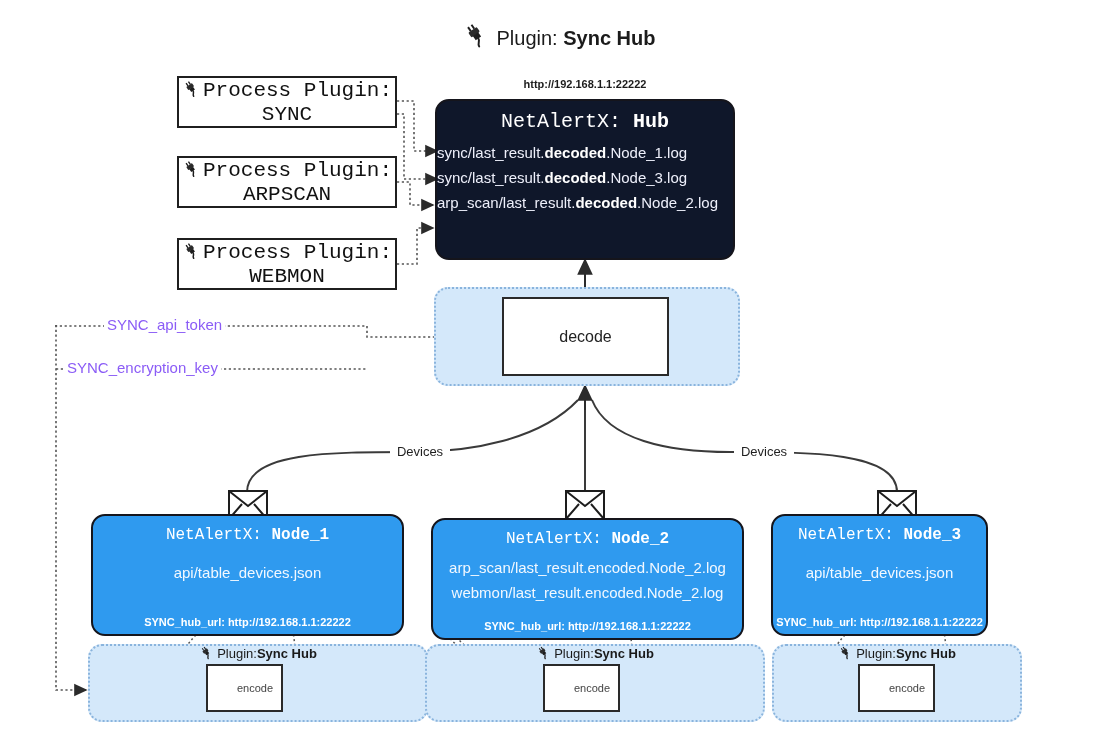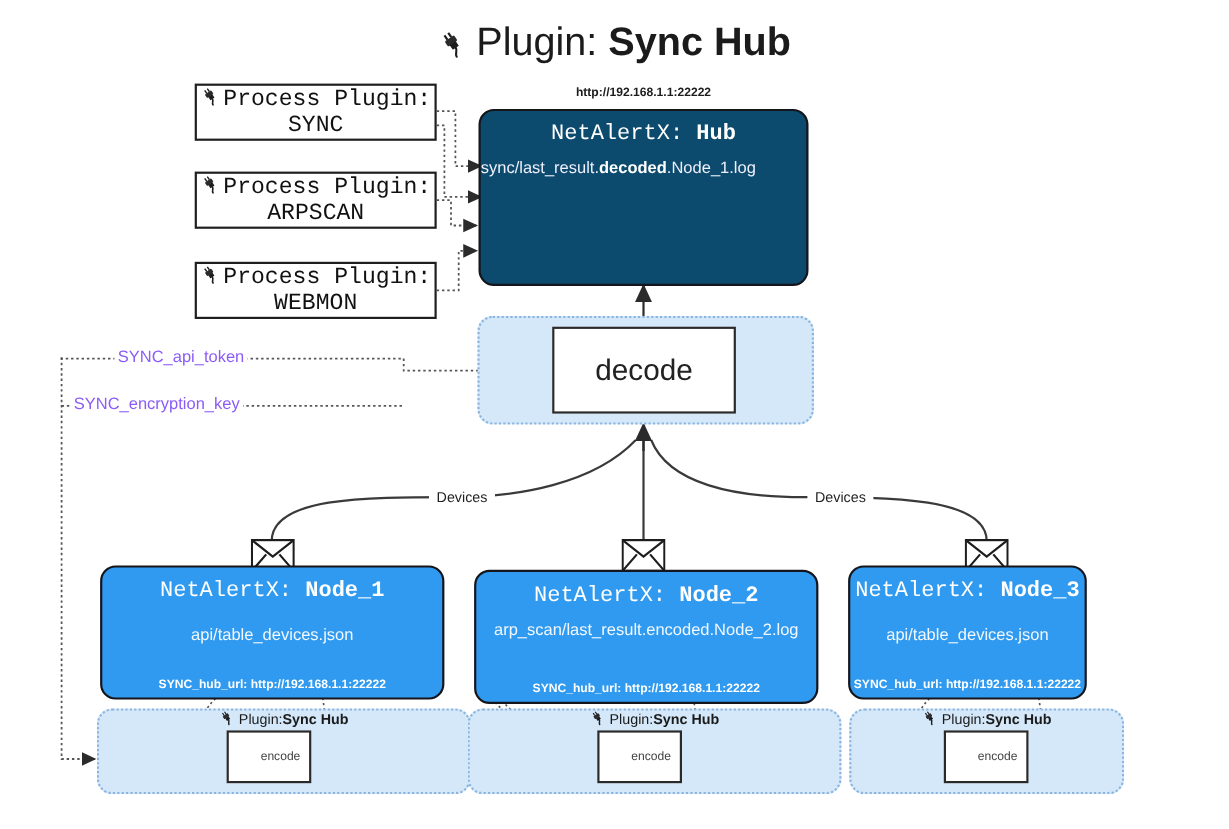--- a/index.html
+++ b/index.html
@@ -4,59 +4,59 @@
 <style>
   html,body{margin:0;padding:0;background:#ffffff;}
   body{width:1117px;height:754px;position:relative;overflow:hidden;
        font-family:"Liberation Sans",sans-serif;color:#1c1c1c;}
   #stage{position:absolute;left:0;top:0;width:1117px;height:754px;}
   #wires{position:absolute;left:0;top:0;width:1117px;height:754px;pointer-events:none;}
 
   .abs{position:absolute;box-sizing:border-box;}
 
   
-  #title{left:0;top:16px;width:1117px;text-align:center;font-size:36px;
+  #title{left:0;top:16px;width:1117px;text-align:center;font-size:20px;
          line-height:44px;color:#1b1b1b;white-space:nowrap;}
   #title .plug{display:inline-block;vertical-align:-4px;margin-right:7px;}
   #title .t-light{font-weight:400;}
   #title .t-bold{font-weight:bold;}
 
   
   .procbox{border:2px solid #1f1f1f;background:#fff;
            font-family:"Liberation Mono","DejaVu Sans Mono",monospace;
            font-size:21px;line-height:22px;display:flex;flex-direction:column;
            align-items:center;justify-content:center;color:#111;}
   .procbox .l1{white-space:nowrap;display:flex;align-items:center;}
   .procbox .l1 .plug{margin-right:2px;vertical-align:-2px;}
   .procbox .l2{white-space:nowrap;}
 
   
-  #hub{border:2px solid #15151c;background:#0c4a6e;border-radius:14px;color:#fff;}
+  #hub{border:2px solid #15151c;background:#0f172a;border-radius:14px;color:#fff;}
   #huburl{font-size:11px;font-weight:bold;color:#1c1c1c;text-align:center;white-space:nowrap;}
   #hub .hubtitle{font-family:"Liberation Mono","DejaVu Sans Mono",monospace;
                  font-size:20px;text-align:center;margin-top:9px;white-space:nowrap;}
   #hub .hubtitle b{font-weight:bold;}
   #hub .hublog{font-size:15px;line-height:25px;color:#eef0fb;white-space:nowrap;
                }
   #hub .hublog b{font-weight:bold;color:#fff;}
 
   
   .bluebox{background:#d4e8fa;border:2px dotted #8ab4dd;border-radius:14px;}
 
   
   .codebox{background:#fff;border:2px solid #2a2a2a;display:flex;
            align-items:center;justify-content:center;color:#222;
            font-family:"Liberation Sans",sans-serif;}
-  #decode{font-size:27px;}
+  #decode{font-size:16px;}
   .encodebox{font-size:11px;color:#444;padding-left:21px;}
 
   
   .node{background:#2f9aef;border:2px solid #15151c;border-radius:14px;color:#fff;}
   .node .ntitle{font-family:"Liberation Mono","DejaVu Sans Mono",monospace;
-                font-size:20px;text-align:center;margin-top:10px;white-space:nowrap;}
+                font-size:16px;text-align:center;margin-top:10px;white-space:nowrap;}
   .node .ntitle b{font-weight:bold;}
   .node .nline{font-size:15px;text-align:center;color:#f2f8ff;white-space:nowrap;
                line-height:25px;}
   .node .nurl{position:absolute;left:0;width:100%;bottom:6px;text-align:center;
               font-size:11px;font-weight:bold;color:#ffffff;white-space:nowrap;}
 
   
   .edgelabel{font-size:13px;color:#1f1f1f;background:#fff;white-space:nowrap;
              text-align:center;line-height:16px;}
   .edgelabel.nobg{background:transparent;}
@@ -179,20 +179,22 @@
         <span>Process Plugin:</span>
       </div>
     <div class="l2">WEBMON</div>
   </div>
 
   <div id="huburl" class="abs" style="left:435px;top:78px;width:300px;">http://192.168.1.1:22222</div>
 
   <div id="hub" class="abs" style="left:435px;top:99px;width:300px;height:161px;">
     <div class="hubtitle"><span>NetAlertX: </span><b>Hub</b></div>
     <div class="hublog" style="margin-top:7px;"><span>sync/last_result.</span><b>decoded</b><span>.Node_1.log</span></div>
+    <div class="hublog"><span>sync/last_result.</span><b>decoded</b><span>.Node_3.log</span></div>
+    <div class="hublog"><span>arp_scan/last_result.</span><b>decoded</b><span>.Node_2.log</span></div>
   </div>
 
   <div class="abs bluebox" style="left:434px;top:287px;width:306px;height:99px;"></div>
   <div id="decode" class="abs codebox" style="left:502px;top:297px;width:167px;height:79px;">
     <span>decode</span>
   </div>
 
   <div class="abs syncparam" style="left:104px;top:316px;">SYNC_api_token</div>
   <div class="abs syncparam" style="left:64px;top:359px;">SYNC_encryption_key</div>
 
@@ -223,20 +225,21 @@
 
   <div class="abs node" style="left:91px;top:514px;width:313px;height:122px;">
     <div class="ntitle"><span>NetAlertX: </span><b>Node_1</b></div>
     <div class="nline" style="margin-top:16px;">api/table_devices.json</div>
     <div class="nurl">SYNC_hub_url: http://192.168.1.1:22222</div>
   </div>
 
   <div class="abs node" style="left:431px;top:518px;width:313px;height:122px;">
     <div class="ntitle"><span>NetAlertX: </span><b>Node_2</b></div>
     <div class="nline" style="margin-top:7px;">arp_scan/last_result.encoded.Node_2.log</div>
+    <div class="nline">webmon/last_result.encoded.Node_2.log</div>
     <div class="nurl">SYNC_hub_url: http://192.168.1.1:22222</div>
   </div>
 
   <div class="abs node" style="left:771px;top:514px;width:217px;height:122px;">
     <div class="ntitle"><span>NetAlertX: </span><b>Node_3</b></div>
     <div class="nline" style="margin-top:16px;">api/table_devices.json</div>
     <div class="nurl">SYNC_hub_url: http://192.168.1.1:22222</div>
   </div>
 
   <div class="abs bluebox" style="left:88px;top:644px;width:340px;height:78px;"></div>

